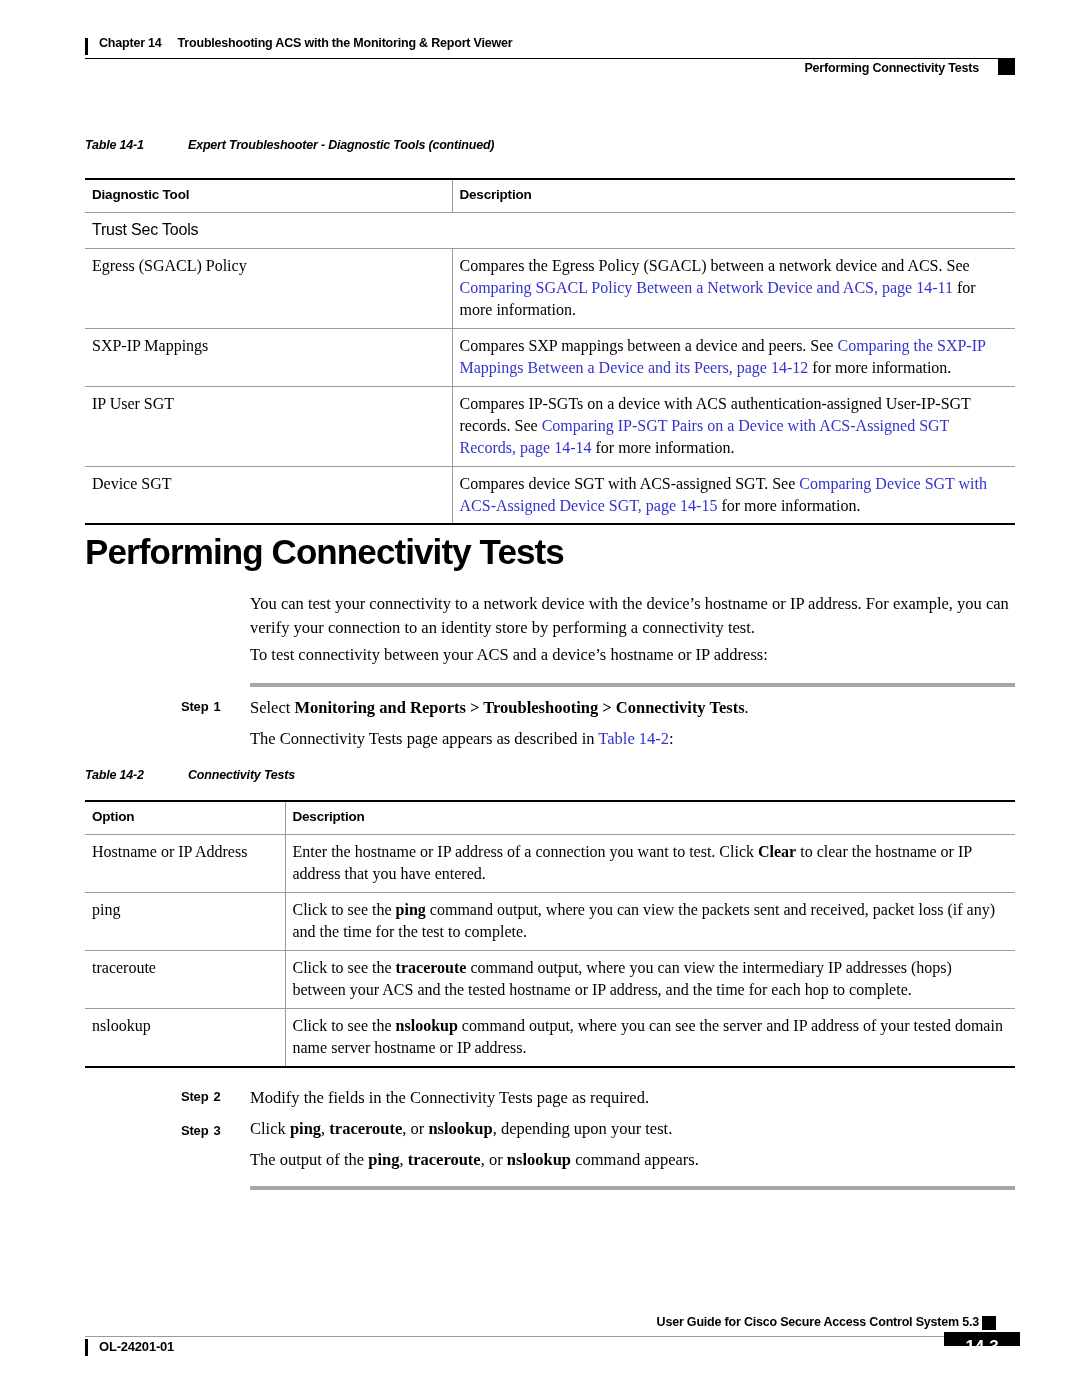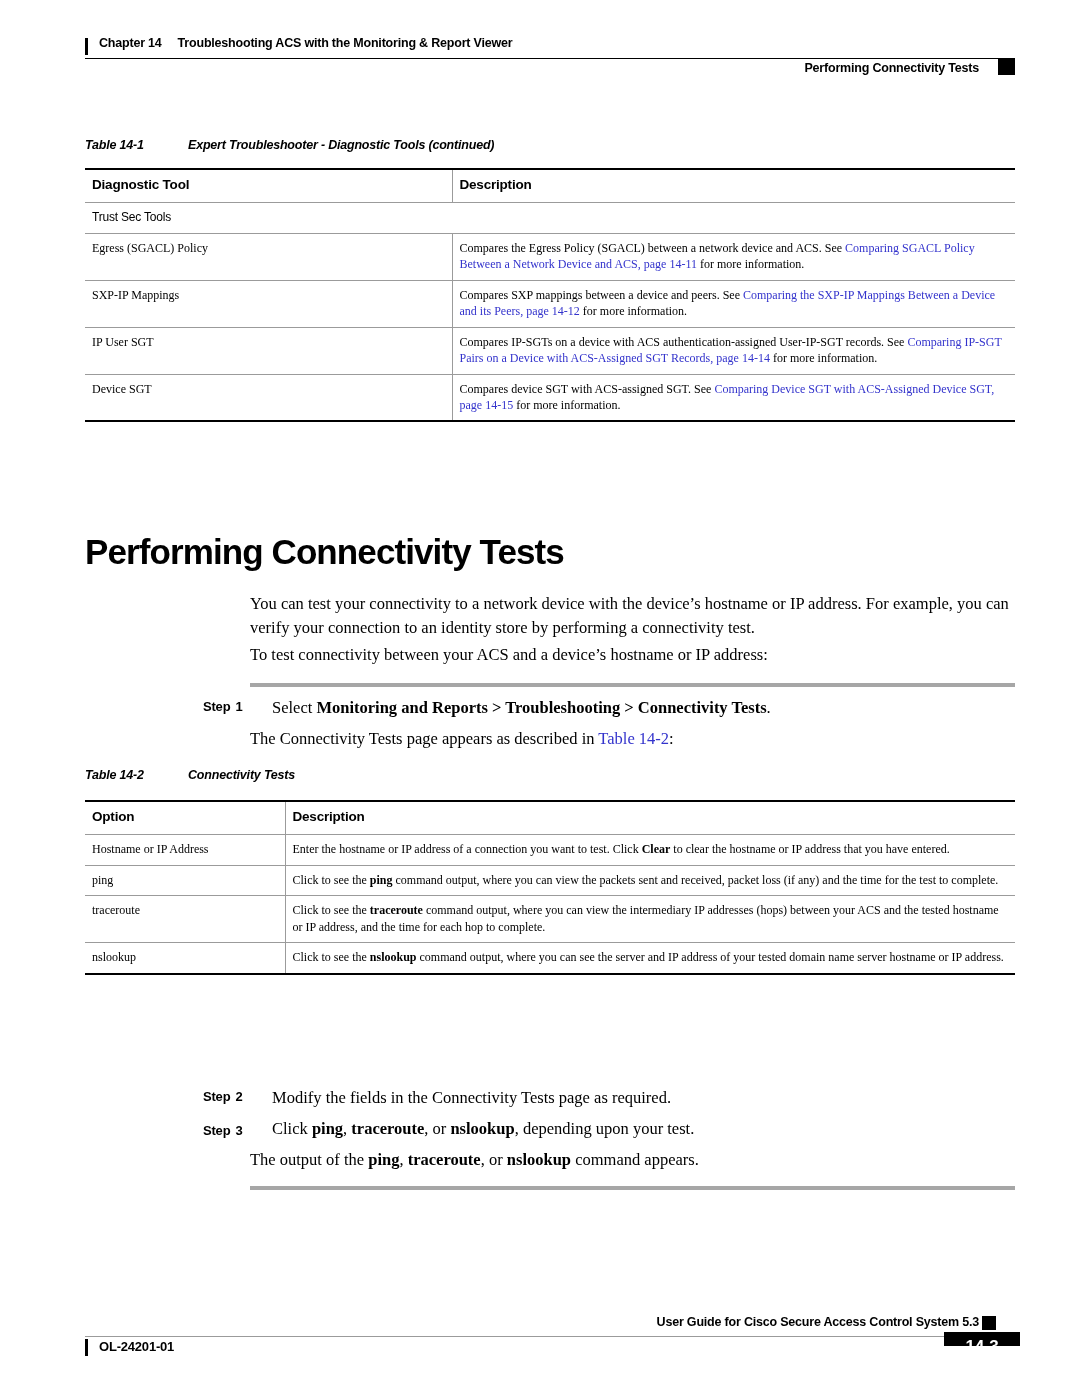--- a/index.html
+++ b/index.html
@@ -84,21 +84,21 @@
 
   
   table.doc {
     border-collapse: collapse;
     table-layout: fixed;
     width: 100%;
   }
   table.doc td, table.doc th {
     vertical-align: top;
     padding: 6px 7px 7px 7px;
-    font-size: 12px;
+    font-size: 16px;
     line-height: 1.37;
     text-align: left;
     font-weight: normal;
   }
   table.doc thead th {
     font-family: "Liberation Sans", sans-serif;
     font-weight: bold;
     font-size: 13.5px;
     letter-spacing: -0.2px;
     padding-top: 6px;
@@ -141,21 +141,20 @@
   }
 
   
   .steprule {
     height: 4px;
     background: #a6a6a6;
   }
   .steprow {
     display: flex;
     align-items: flex-start;
-    margin-left: 22px;
   }
   .steprow .slabel {
     width: 69px;
     flex: 0 0 69px;
     font-family: "Liberation Sans", sans-serif;
     font-weight: bold;
     font-size: 13px;
     letter-spacing: -0.2px;
     padding-top: 3px;
     white-space: nowrap;
@@ -248,21 +247,21 @@
     <div class="rule"></div>
     <div class="sect">Performing Connectivity Tests</div>
     <div class="tab"></div>
   </div>
 
   <div style="position:absolute; left:85px; top:138px; width:930px;">
     <div class="tbl-caption">
       <span class="lbl">Table 14-1</span><span>Expert Troubleshooter - Diagnostic Tools (continued)</span>
     </div>
 
-    <table class="doc" style="margin-top:16px;">
+    <table class="doc" style="margin-top:26px;">
       <colgroup>
           <col style="width:367px;">
           <col>
         </colgroup>
       <thead>
         <tr class="toprule hrow">
           <th class="c1">Diagnostic Tool</th>
           <th>Description</th>
         </tr>
       </thead>

